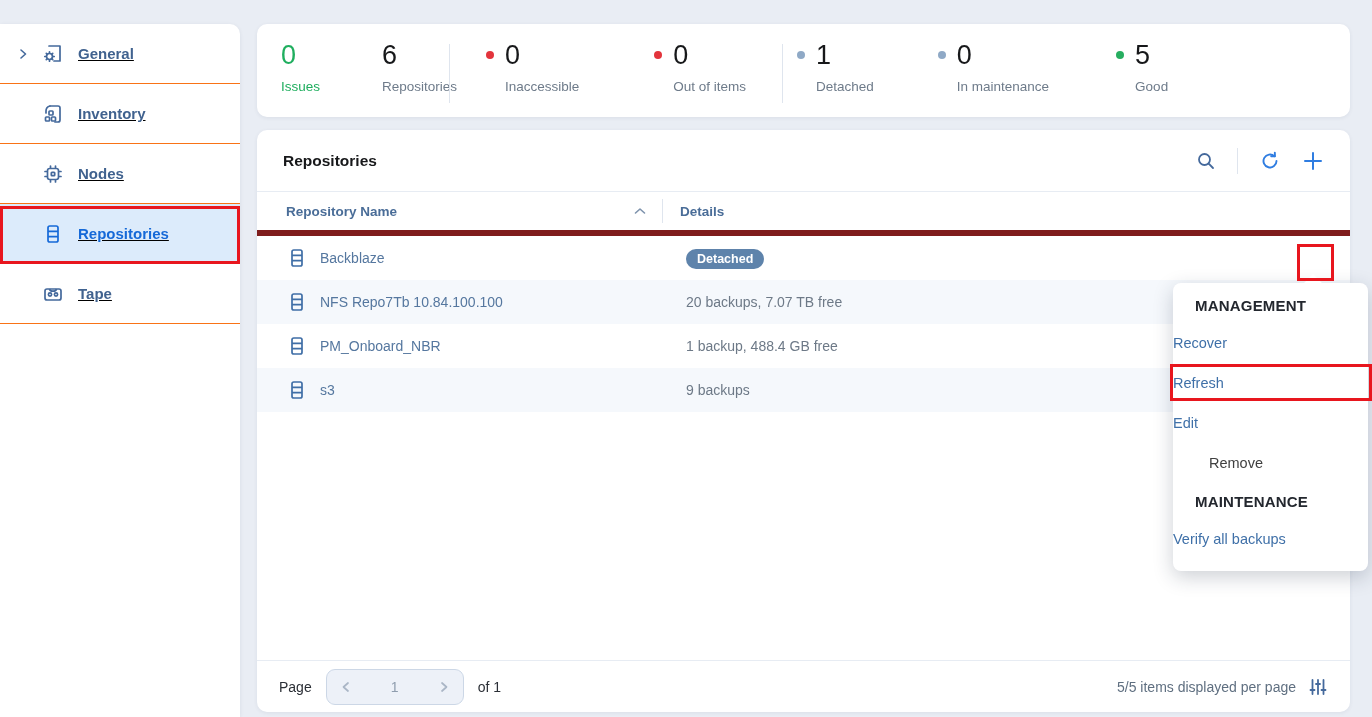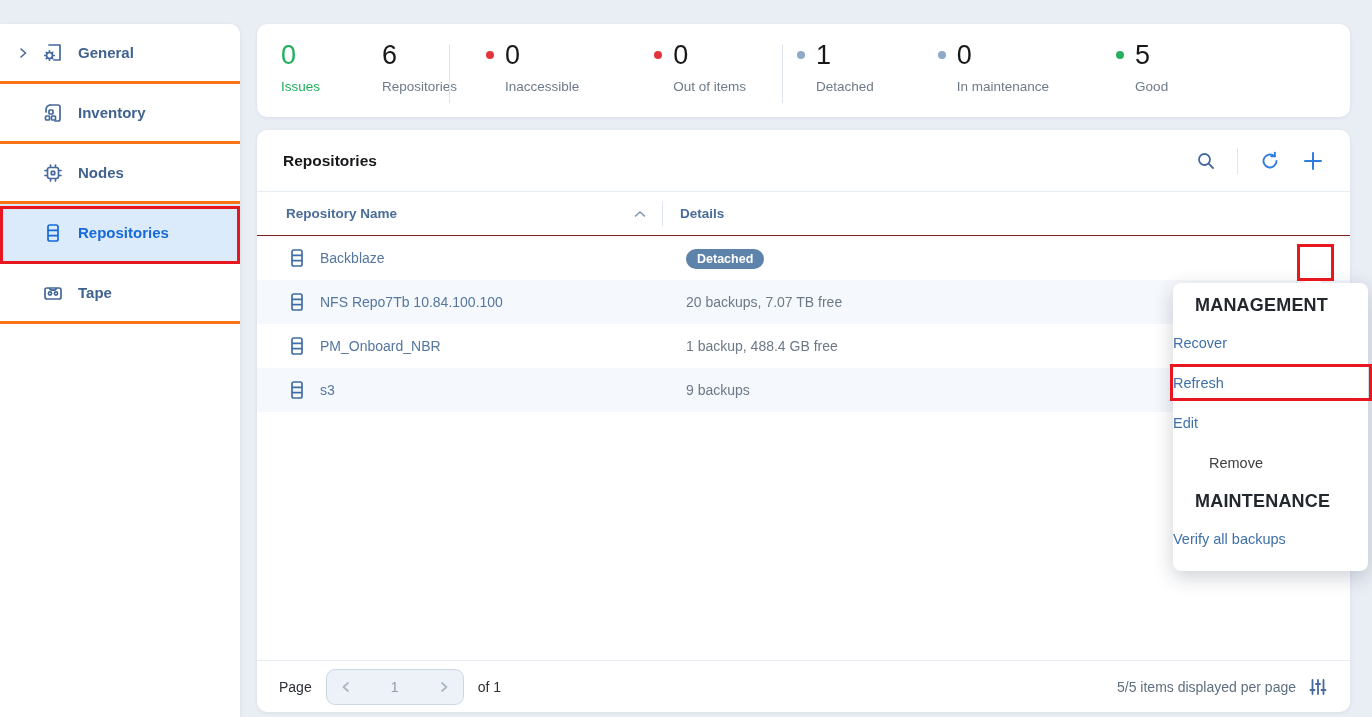--- a/index.html
+++ b/index.html
@@ -5,21 +5,21 @@
   * { margin:0; padding:0; box-sizing:border-box; }
   html,body { width:1372px; height:717px; overflow:hidden;
     font-family:"Liberation Sans","DejaVu Sans",sans-serif;
     background:#e9edf4; position:relative; }
 
   
   .sidebar { position:absolute; left:0; top:24px; bottom:0; width:240px;
     background:#ffffff; border-radius:0 10px 0 0;
     box-shadow:0 1px 4px rgba(26,41,66,.08); }
   .sb-item { height:60px; display:flex; align-items:center;
-    border-bottom:3px solid #f97316; padding-left:12px; cursor:pointer; }
+    border-bottom:1px solid #f97316; padding-left:12px; cursor:pointer;text-decoration:underline; }
   .sb-chevron { width:22px; display:flex; align-items:center; justify-content:center; }
   .sb-spacer { width:22px; }
   .sb-icon { width:30px; margin-left:4px; display:flex; align-items:center; justify-content:center; }
   .sb-label { margin-left:10px; font-size:15px; font-weight:bold; color:#40628f; }
   .sb-item.active { background:#dcebfb; }
   .sb-item.active .sb-label { color:#1569d8; }
 
   
   .annotation { position:absolute; border:3px solid #e8161e; pointer-events:none; z-index:60; }
 
@@ -40,21 +40,21 @@
   .table-panel { position:absolute; left:257px; top:130px; width:1093px; height:582px;
     background:#fff; border-radius:10px; box-shadow:0 1px 4px rgba(26,41,66,.07);
     display:flex; flex-direction:column; overflow:hidden; }
   .panel-head { height:62px; display:flex; align-items:center; padding:0 26px;
     border-bottom:1px solid #e7ecf3; }
   .panel-title { font-size:15.5px; font-weight:bold; color:#17181a; }
   .panel-tools { margin-left:auto; display:flex; align-items:center; gap:20px; }
   .tool-btn { background:none; border:none; cursor:pointer; display:flex; align-items:center; }
   .tools-divider { width:1px; height:26px; background:#dfe5ee; }
 
-  .thead { height:44px; display:flex; align-items:center; border-bottom:1px solid #7f1d1d; }
+  .thead { height:44px; display:flex; align-items:center; border-bottom:6px solid #7f1d1d; }
   .th-name { width:405px; padding-left:29px; display:flex; align-items:center;
     font-size:13.5px; font-weight:bold; color:#4a6d98; }
   .sort-caret { margin-left:auto; margin-right:16px; display:flex; }
   .th-sep { width:1px; height:24px; background:#dfe5ee; }
   .th-details { padding-left:17px; font-size:13.5px; font-weight:bold; color:#4a6d98; }
 
   .row { height:44px; display:flex; align-items:center; position:relative; }
   .row:nth-child(even) { background:#f5f8fc; }
   .row.selected { background:#dcebfb; }
   .row-icon { width:24px; margin-left:28px; display:flex; justify-content:center; }
@@ -81,21 +81,21 @@
   .footer-right { margin-left:auto; display:flex; align-items:center; gap:12px; }
   .items-label { font-size:14px; color:#5f6f80; }
 
   
   .menu { position:absolute; left:1173px; top:283px; width:195px; z-index:50;
     background:#fff; border-radius:8px 8px 8px 8px;
     box-shadow:0 6px 20px rgba(26,41,66,.22); padding:4px 0 12px 0; }
   .menu-notch { position:absolute; left:1306px; top:277px; width:14px; height:14px;
     background:#fff; transform:rotate(45deg); z-index:51; }
   .menu-header { height:36px; display:flex; align-items:center; padding-left:22px;
-    font-size:18px; font-weight:bold; color:#23272e; letter-spacing:.2px; }
+    font-size:15px; font-weight:bold; color:#23272e; letter-spacing:.2px; }
   .menu-item { height:40px; display:flex; align-items:center; 
     font-size:14.5px; cursor:pointer; }
   .menu-item.blue { color:#3f70a8; }
   .menu-item.red  { color:#404040;margin-left:36px; }
 </style>
 </head>
 <body>
 
 <nav class="sidebar">
   <div class="sb-item">

